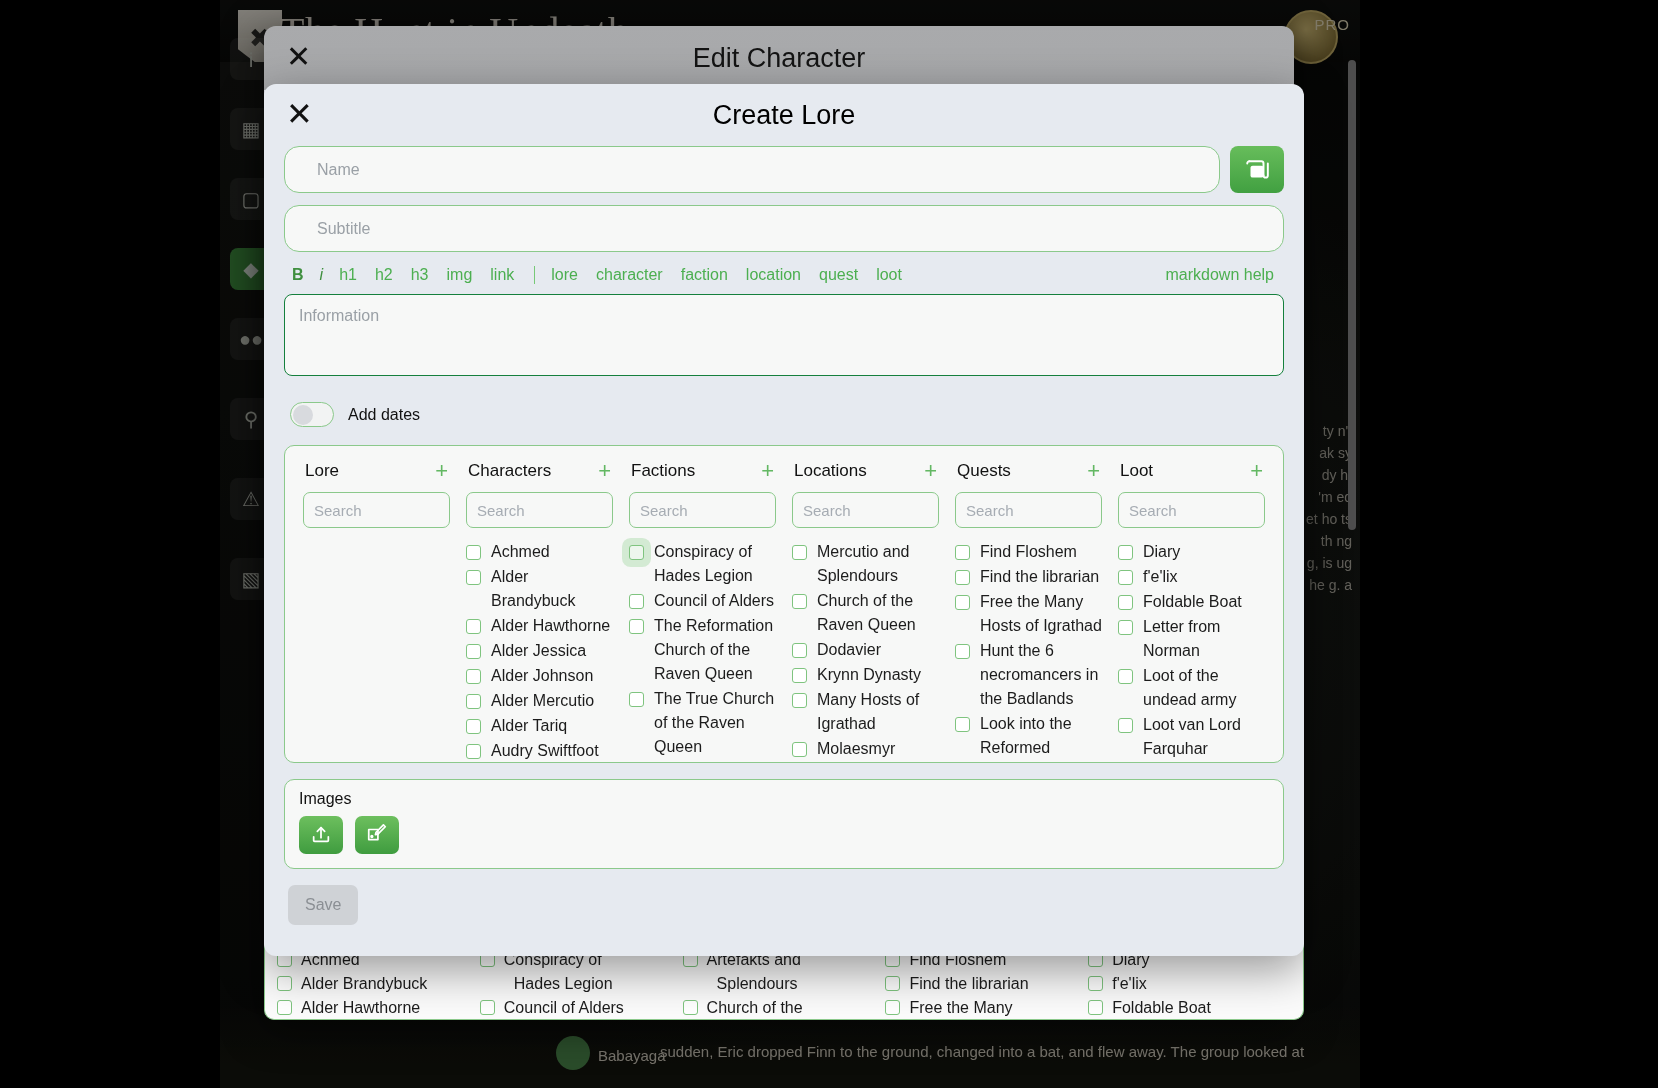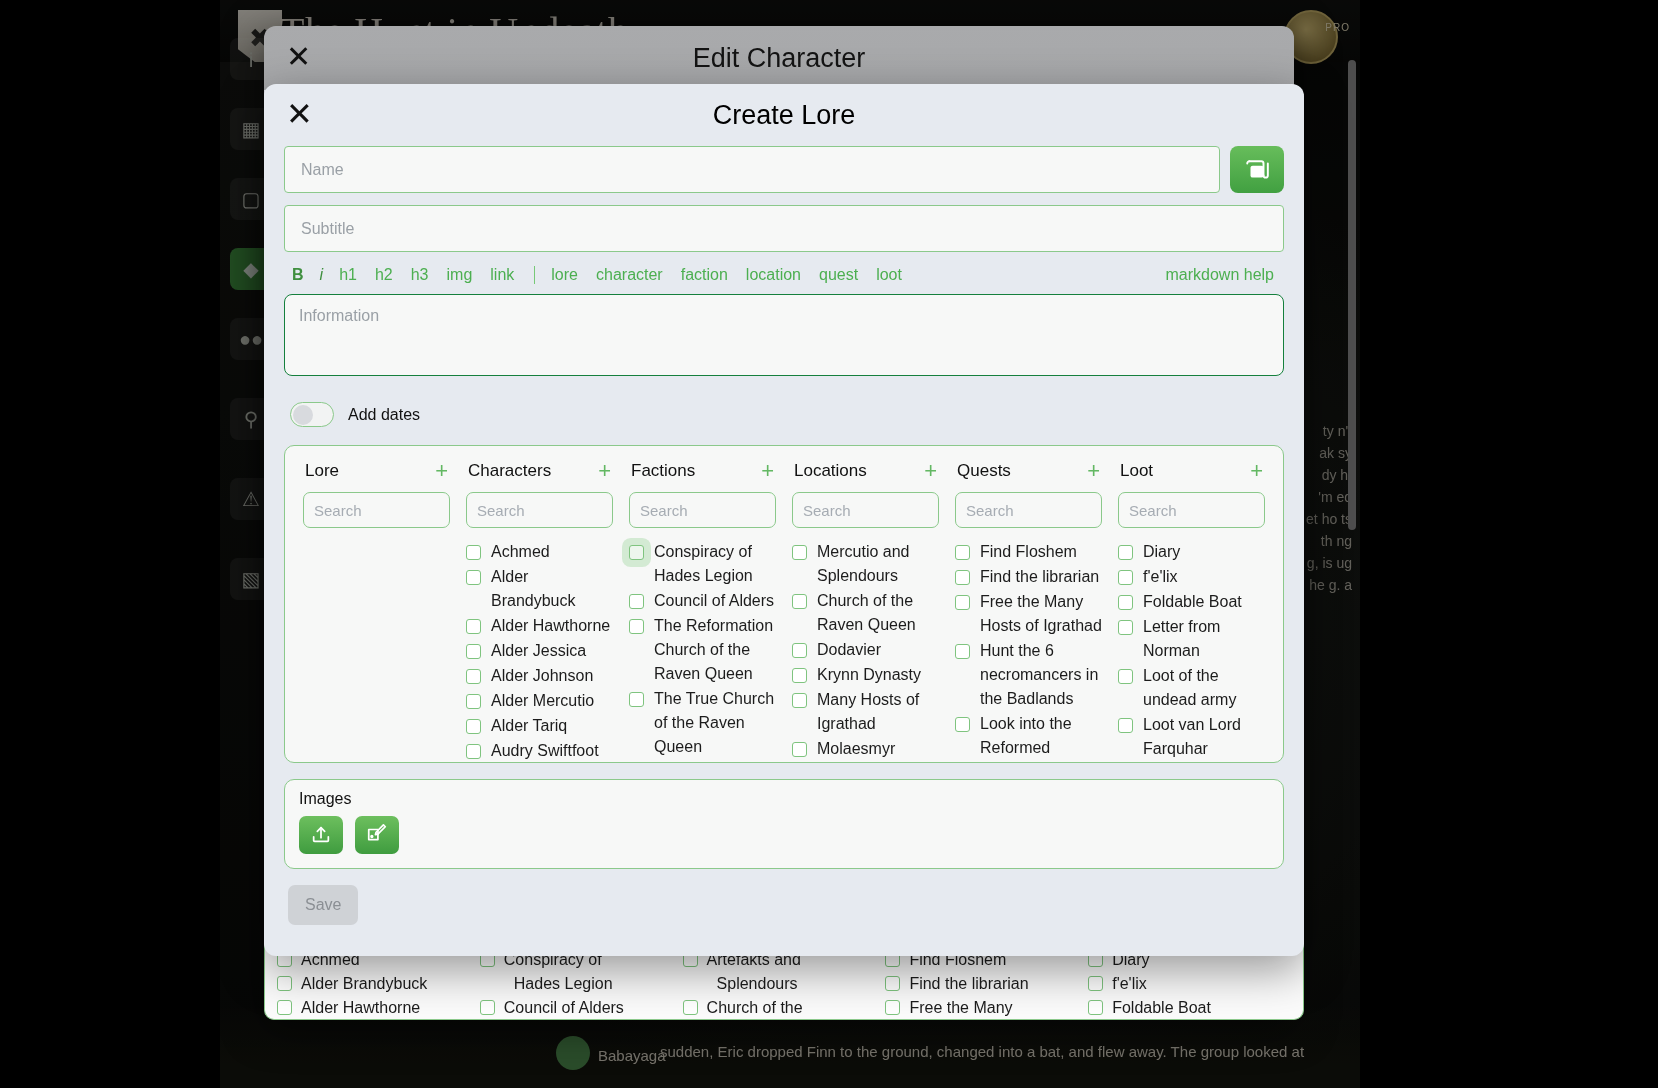--- a/index.html
+++ b/index.html
@@ -36,21 +36,21 @@
     clip-path: polygon(0 0,100% 0,100% 70%,50% 100%,0 70%);
     display:flex; align-items:center; justify-content:center;
   }
   .bg-crest span { color:#2b2b28; font-size:26px; line-height:1; }
   .bg-pro {
     position:absolute; right:22px; top:10px; width:54px; height:54px;
     border-radius:50%; background:radial-gradient(circle at 40% 35%,#d8c27a,#6d5a22);
     border:2px solid #c9b36b;
   }
   .bg-pro-label {
-    position:absolute; right:10px; top:22px; font-size:10px; color:#e9dfbf;
+    position:absolute; right:10px; top:16px; font-size:15px; color:#e9dfbf;
     letter-spacing:1px;
     text-align:center;
   }
   .bg-sidebar {
     position:absolute; left:0; top:62px; width:62px; bottom:0;
     background:linear-gradient(180deg,#161714,#0d0e0c);
   }
   .bg-side-ic {
     position:absolute; left:10px; width:42px; height:42px; border-radius:8px;
     background:rgba(255,255,255,.08);
@@ -138,22 +138,22 @@
   }
   .mf-title { font-size:27px; color:#000000; }
   .mf-close {
     position:absolute; left:22px; top:14px;
     font-size:32px; line-height:1; color:#111; font-weight:300; cursor:pointer;
   }
   .mf-body { padding:0 20px 0 20px; }
 
   .row-name { display:flex; gap:10px; align-items:stretch; }
   .inp {
-    width:100%; height:47px; border:1px solid #8bc98b; border-radius:4px;
-    background:#f7f8f7; font-size:16px; color:#222; padding:0 16px;
+    width:100%; height:47px; border:1px solid #8bc98b; border-radius:15px;
+    background:#f7f8f7; font-size:16px; color:#222; padding:0 32px;
     outline:none; font-family:"Liberation Sans", sans-serif;
   }
   .inp::placeholder { color:#9aa0a6; }
   .btn-green {
     width:57px; height:47px; border-radius:8px; border:none;
     background:linear-gradient(180deg,#67bd5b,#41a041);
     display:flex; align-items:center; justify-content:center;
     cursor:pointer; color:#fff;
   }
   .btn-green svg { width:26px; height:26px; }

